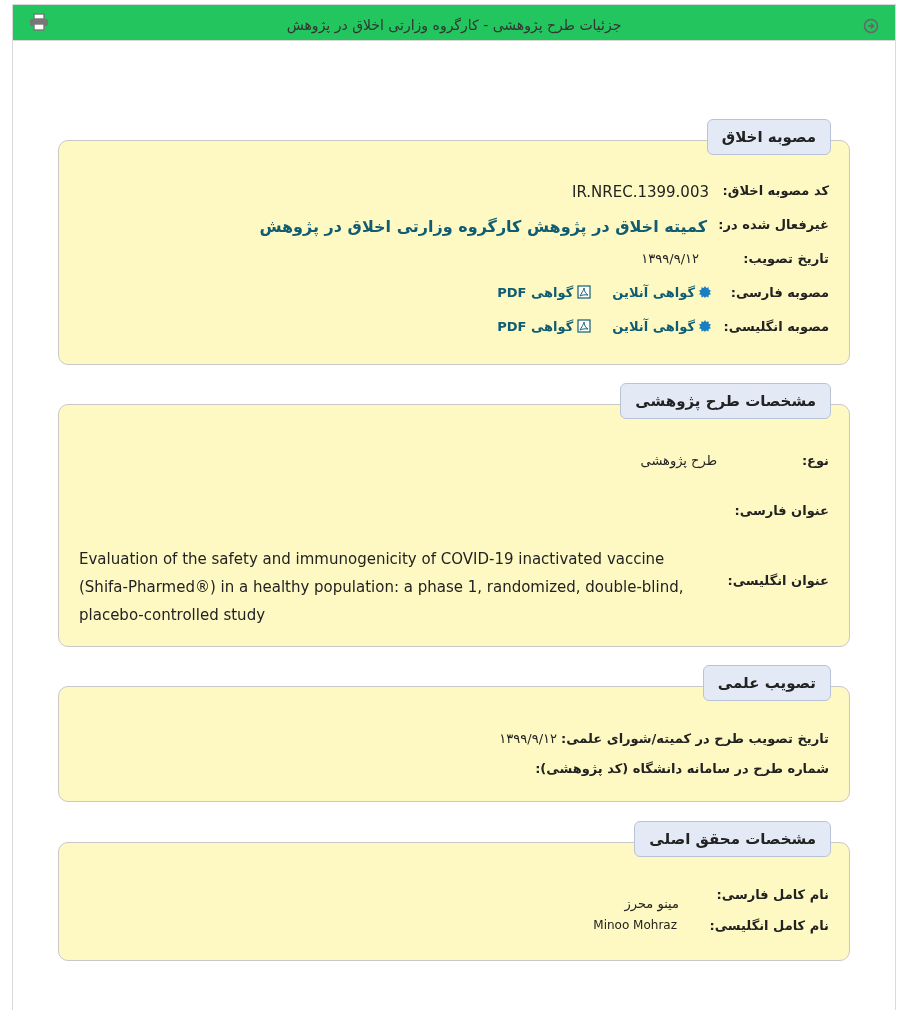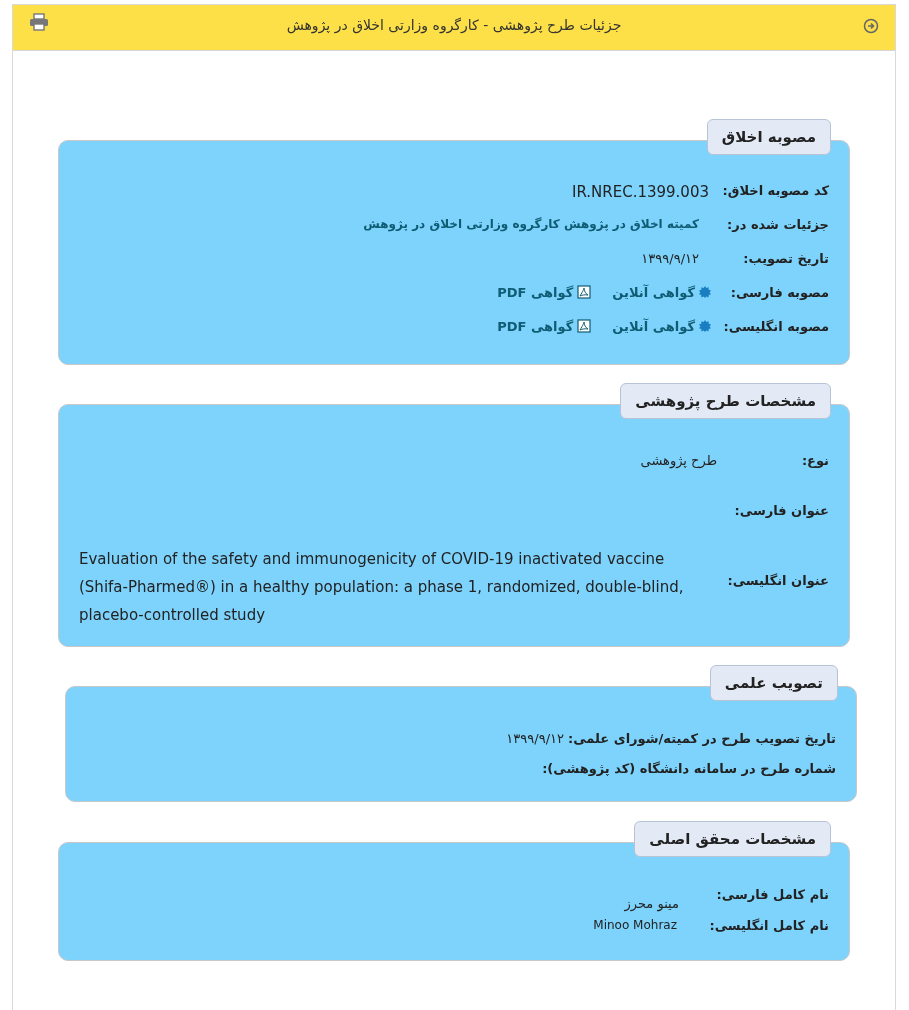--- a/index.html
+++ b/index.html
@@ -4,33 +4,33 @@
   <style>
     * { box-sizing: border-box; margin: 0; padding: 0; }
     html, body { width: 909px; height: 1010px; background: #ffffff; overflow: hidden; }
     body { font-family: "DejaVu Sans", sans-serif; color: #222; position: relative; }
 
     .panel {
       position: absolute; left: 12px; top: 4px; width: 884px; height: 1010px;
       border: 1px solid #d9d9d9; border-bottom: none; background: #fff;
     }
     .panel-header {
-      height: 46px; background: #fde047; border-bottom: 1px solid #d6d6d6;
+      height: 36px; background: #22c55e; border-bottom: 1px solid #d6d6d6;
       position: relative; direction: rtl;
     }
     .panel-title {
       position: absolute; left: 0; right: 0; top: 12px; text-align: center;
       font-size: 14px; color: #333;
     }
     .icon-print { position: absolute; left: 16px; top: 8px; width: 20px; height: 18px; }
     .icon-go { position: absolute; right: 16px; top: 13px; width: 16px; height: 16px; }
 
     .section {
       position: absolute; left: 58px; width: 792px;
-      border: 1px solid #c8c8c8; border-radius: 10px; background: #7dd3fc;
+      border: 1px solid #c8c8c8; border-radius: 10px; background: #fef9c3;
       direction: rtl;
     }
     .legend {
       position: absolute; top: -22px; right: 18px;
       background: #e3e9f5; border: 1px solid #b9c3d6; border-radius: 6px;
       padding: 8px 14px; font-size: 15px; font-weight: bold; color: #222;
       white-space: nowrap;
     }
     .row { position: absolute; right: 20px; left: 20px; height: 24px; font-size: 13px; }
     .lbl { position: absolute; right: 0; font-weight: bold; color: #222; white-space: nowrap; }
@@ -59,22 +59,22 @@
   </div>
 </div>
 
 <div class="section" style="top:140px; height:225px;">
   <div class="legend">مصوبه اخلاق</div>
   <div class="row" style="top:42px;">
     <span class="lbl">کد مصوبه اخلاق:</span>
     <span class="val" style="right:120px; font-size:15px; direction:ltr;">IR.NREC.1399.003</span>
   </div>
   <div class="row" style="top:76px;">
-    <span class="lbl">جزئیات شده در:</span>
-    <span class="val teal" style="right:130px; font-size:12px;margin-left:18px;">کمیته اخلاق در پژوهش کارگروه وزارتی اخلاق در پژوهش</span>
+    <span class="lbl">غیرفعال شده در:</span>
+    <span class="val teal" style="right:122px; font-size:16px;margin-left:18px;">کمیته اخلاق در پژوهش کارگروه وزارتی اخلاق در پژوهش</span>
   </div>
   <div class="row" style="top:110px;">
     <span class="lbl">تاریخ تصویب:</span>
     <span class="val" style="right:130px;">۱۳۹۹/۹/۱۲</span>
   </div>
   <div class="row" style="top:144px;">
     <span class="lbl">مصوبه فارسی:</span>
     <span class="val" style="right:118px;">
       <a class="link">
         <svg class="ico-star" viewBox="0 0 12 12">
@@ -121,21 +121,21 @@
   <div class="row" style="top:140px; height:88px;">
     <span class="lbl" style="top:28px;">عنوان انگلیسی:</span>
     <div class="val en" style="left:0; top:0;">
       <div>Evaluation of the safety and immunogenicity of COVID-19 inactivated vaccine</div>
       <div>(Shifa-Pharmed®) in a healthy population: a phase 1, randomized, double-blind,</div>
       <div>placebo-controlled study</div>
     </div>
   </div>
 </div>
 
-<div class="section" style="top:686px; height:116px;margin-left:7px;">
+<div class="section" style="top:686px; height:116px;">
   <div class="legend">تصویب علمی</div>
   <div class="row" style="top:44px;">
     <span class="lbl">تاریخ تصویب طرح در کمیته/شورای علمی:</span>
     <span class="val" style="right:272px;">۱۳۹۹/۹/۱۲</span>
   </div>
   <div class="row" style="top:74px;">
     <span class="lbl">شماره طرح در سامانه دانشگاه (کد پژوهشی):</span>
     <span class="val" style="right:272px;"></span>
   </div>
 </div>

